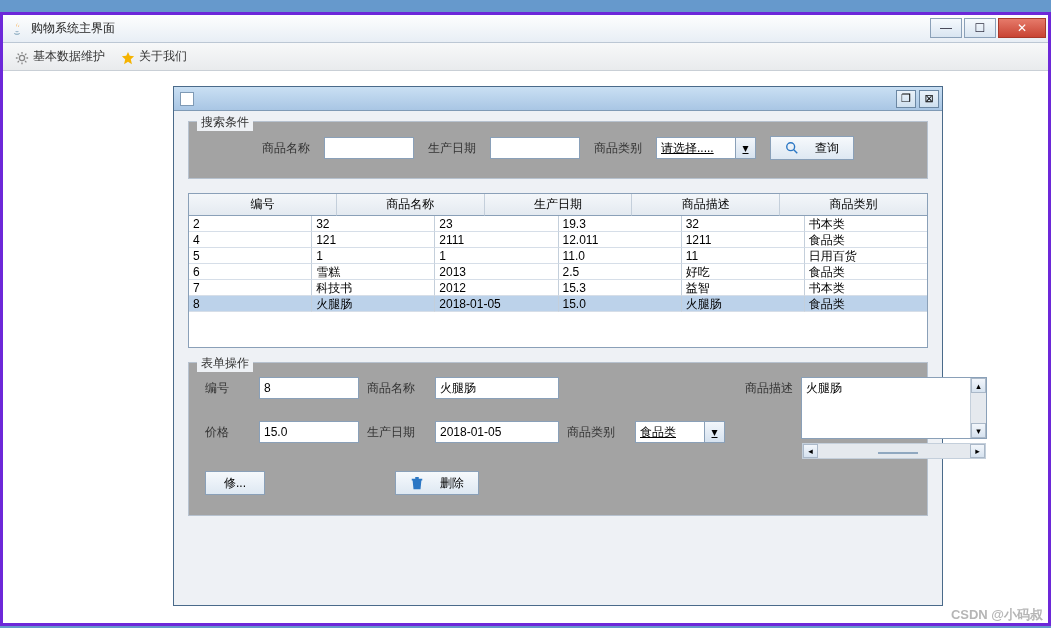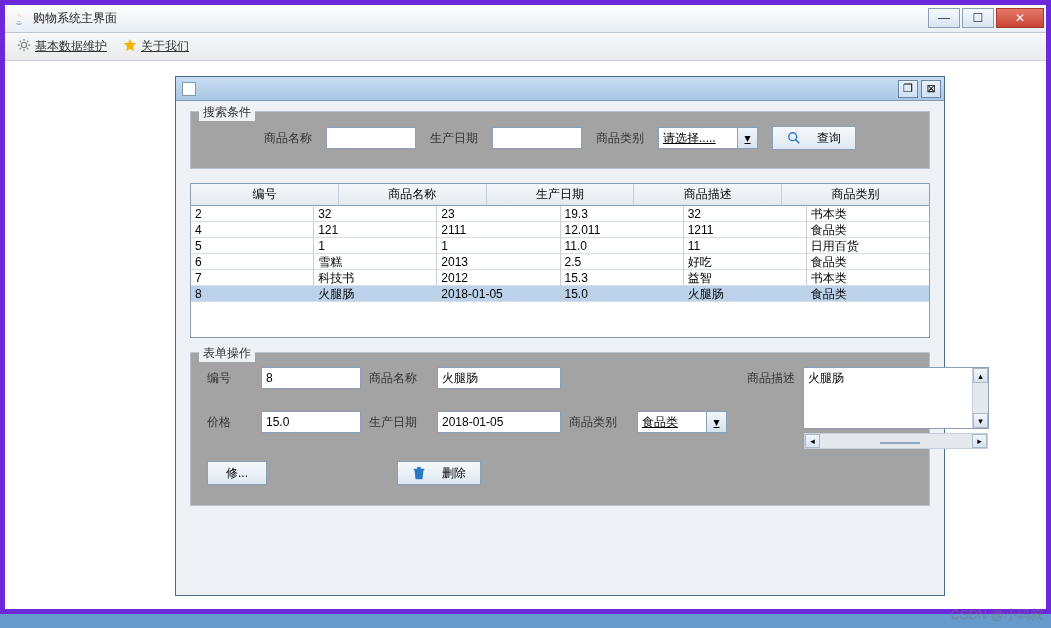--- a/index.html
+++ b/index.html
@@ -1,28 +1,28 @@
 <!DOCTYPE html>
 <html><head>
 <meta charset="utf-8">
 <style>
   * { box-sizing: border-box; font-family: "Microsoft YaHei", Arial, sans-serif; font-size: 12px; }
   body { margin:0; padding:0; background:#6699cc; width:1051px; height:628px; overflow:hidden; }
-  .outer-window { position:absolute; top:0; left:0; width:1051px; height:614px; background:#fff; border:5px solid #6d28d9; }
+  .outer-window { position:absolute; top:12px; left:0; width:1051px; height:614px; background:#fff; border:3px solid #6d28d9; }
   
   .titlebar { height:28px; background:linear-gradient(#fdfefe,#e8eef5); display:flex; align-items:center; border-bottom:1px solid #bcc7d4;}
   .titlebar .java-icon { width:16px; height:16px; margin:0 6px; }
   .titlebar .title { flex:0 0 auto; color:#222;}
   .titlebar .spacer { flex:1; }
   .win-buttons { display:flex; height:22px; margin-right:2px;}
   .win-btn { width:32px; height:20px; border:1px solid #8aa0b8; background:linear-gradient(#f5f9fd,#d9e5f1); margin-left:2px; display:flex; align-items:center; justify-content:center; color:#334;}
   .win-btn.close { background:linear-gradient(#e67a6a,#c84434); color:#fff; width:48px; border-color:#a8382a;}
   
   .menubar { height:28px; background:linear-gradient(#f7f8f9,#e9ebed); border-bottom:1px solid #c9cfd6; display:flex; align-items:center; padding-left:4px;}
-  .menu-item { display:flex; align-items:flex-start; padding:2px 8px; color:#333;text-decoration:underline;}
+  .menu-item { display:flex; align-items:flex-end; padding:2px 8px; color:#333;}
   .gear-icon { width:14px; height:14px; margin-right:4px; color:#888;}
   .star-icon { width:14px; height:14px; margin-right:4px; color:#f5b301;}
   
   .client { position:absolute; top:56px; left:0; right:0; bottom:0; background:#fff;}
   
   .iframe { position:absolute; left:170px; top:15px; width:770px; height:520px; border:1px solid #4a6a8a; background:#eef1f5; }
   .ihdr { height:24px; background:linear-gradient(#c9dff3,#a9c6e4); border-bottom:1px solid #7f9ab5; display:flex; align-items:center;}
   .ihdr .doc-icon{ width:14px; height:14px; background:#fff; border:1px solid #7f9ab5; margin:0 6px;}
   .ihdr .isp { flex:1;}
   .ihdr .ibtn { width:20px; height:18px; border:1px solid #6b87a3; background:linear-gradient(#eaf2fa,#cfe0ef); margin-right:3px; display:flex; align-items:center; justify-content:center; font-size:11px;}
@@ -54,21 +54,21 @@
   .desc-box { grid-row: span 2; position:relative;}
   .textarea { width:186px; height:62px; border:1px solid #8aa0b8; background:#fff; padding:2px 4px; resize:none;}
   .vscroll { position:absolute; right:1px; top:1px; width:16px; height:60px; background:#e5e9ee; border-left:1px solid #c4cfdb;}
   .vscroll .up,.vscroll .down{height:15px;background:linear-gradient(#f2f6fb,#d6e2ef);border:1px solid #aab8c8;display:flex;align-items:center;justify-content:center;font-size:9px;}
   .vscroll .down{position:absolute;bottom:0;left:0;right:0;}
   .hscroll { position:absolute; left:1px; bottom:-17px; right:1px; height:16px; background:#e5e9ee; border:1px solid #c4cfdb; display:flex; align-items:center;}
   .hscroll .hl,.hscroll .hr{width:15px;height:14px;background:linear-gradient(#f2f6fb,#d6e2ef);border:1px solid #aab8c8;display:flex;align-items:center;justify-content:center;font-size:9px;}
   .hscroll .track{flex:1;position:relative;}
   .hscroll .thumb{position:absolute;left:60px;width:40px;top:1px;bottom:1px;background:linear-gradient(#dbe7f3,#b9cde2);border:1px solid #90a8c0;}
   .buttons-row { margin-top:28px; display:flex; gap:130px;}
-  .watermark { position:absolute; right:8px; bottom:4px; color:rgba(120,120,120,0.55); font-size:13px;}
+  .watermark { position:absolute; right:8px; bottom:4px; color:rgba(120,120,120,0.55); font-size:13px;font-weight:bold;}
 </style>
 </head>
 <body>
 
 <div class="outer-window">
   <div class="titlebar">
     <svg class="java-icon" viewBox="0 0 16 16">
         <path fill="#5382a1" d="M5 12c0 1 6 1 6 0 0 2-6 2-6 0zM6 10c0 .8 4 .8 4 0 0 1.5-4 1.5-4 0z"></path>
         <path fill="#f8981d" d="M8 1c2 2-2 3 0 5-3-2 2-3 0-5zM10 3c1 1-1 2 0 3-2-1 1-2 0-3z"></path>
       </svg>

